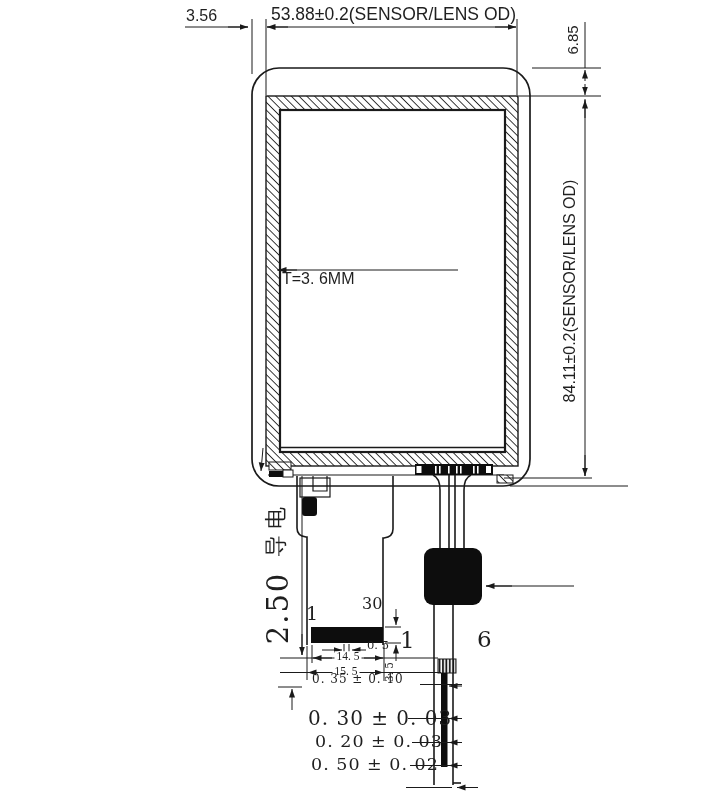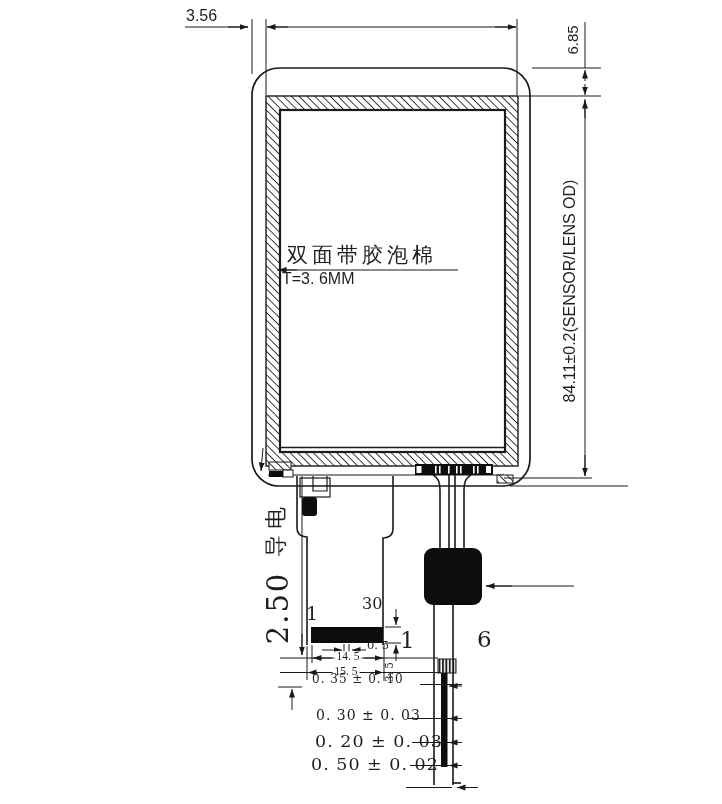--- a/index.html
+++ b/index.html
@@ -151,30 +151,30 @@
       <path d="M462,718.5 L449,718.5"></path>
       <path d="M462,742.5 L449,742.5"></path>
       <path d="M462,765.5 L449,765.5"></path>
       <path d="M478,787.5 L457,787.5"></path>
       <path d="M512,586 L486,586"></path>
     </g>
   </svg>
 
   <div class="lbl" style="left:186px;top:8px;font-size:16px">3.56</div>
 
+  <div class="lbl" style="left:271px;top:5px;font-size:17.5px">53.88±0.2(SENSOR/LENS OD)</div>
 
   <div class="pivot" style="left:572px;top:40px">
     <span style="font-size:15px">6.85</span>
   </div>
 
   <div class="pivot" style="left:570px;top:291px">
     <span style="font-size:16px">84.11±0.2(SENSOR/LENS OD)</span>
   </div>
 
-  <div class="lbl" style="left:287px;top:244px;font-size:21px;letter-spacing:4px">双面带胶泡棉</div>
   <div class="lbl" style="left:282px;top:271px;font-size:16px">T=3. 6MM</div>
 
   <div class="pivot" style="left:276px;top:529px">
     <span style="font-size:22px;letter-spacing:6px">导电</span>
   </div>
 
   <div class="pivot" style="left:278px;top:608px">
     <span class="ser" style="font-size:29px;letter-spacing:2px">2.50</span>
   </div>
 
@@ -191,17 +191,17 @@
   </div>
   <div class="pivot" style="left:346px;top:672px">
     <span class="h ser bgw" style="font-size:11.5px">15. 5</span>
   </div>
   <div class="pivot" style="left:389px;top:672px">
     <span class="ser" style="font-size:10.5px">3. 5</span>
   </div>
 
 
   <div class="lbl ser" style="left:312px;top:673px;font-size:12px;letter-spacing:1px">0. 35 ± 0. 10</div>
-  <div class="lbl ser" style="left:316px;top:708px;font-size:14px;letter-spacing:1px">0. 30 ± 0. 03</div>
+  <div class="lbl ser" style="left:308px;top:708px;font-size:20px;letter-spacing:1px">0. 30 ± 0. 03</div>
   <div class="lbl ser" style="left:315px;top:732px;font-size:17.5px;letter-spacing:1px">0. 20 ± 0. 03</div>
   <div class="lbl ser" style="left:311px;top:755px;font-size:17.5px;letter-spacing:1px">0. 50 ± 0. 02</div>
 
 </div>
 
 </body></html>

